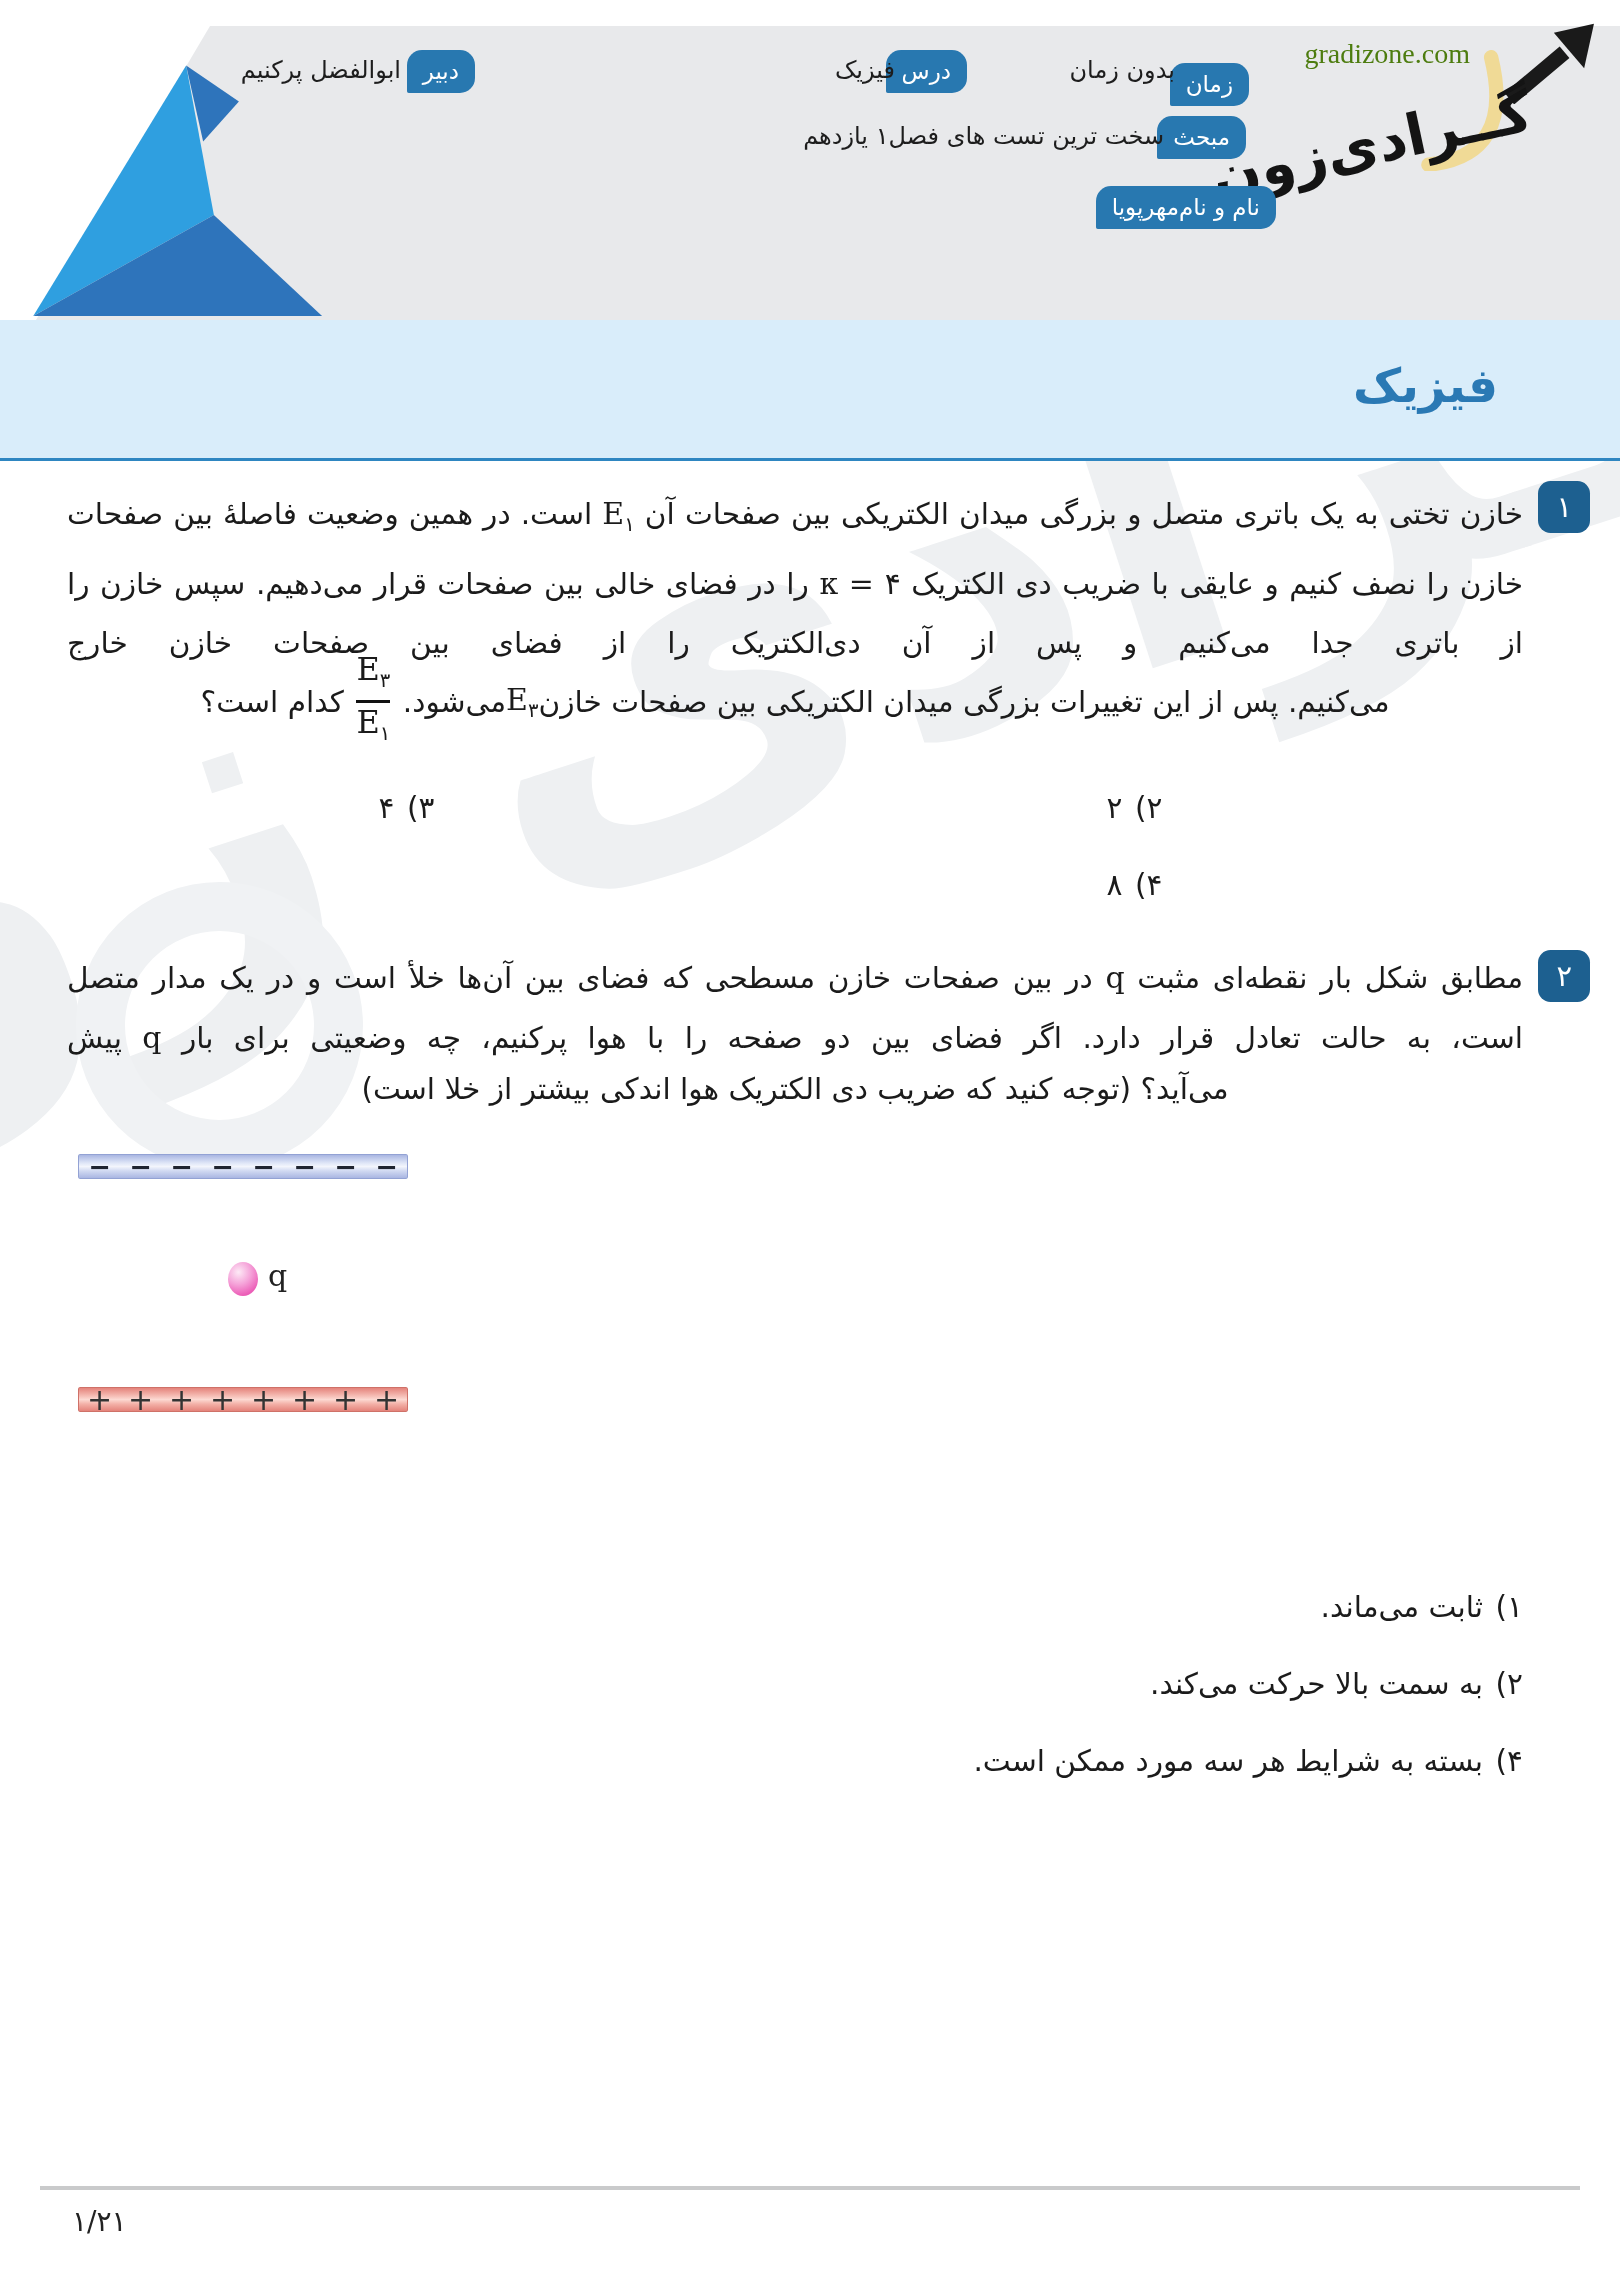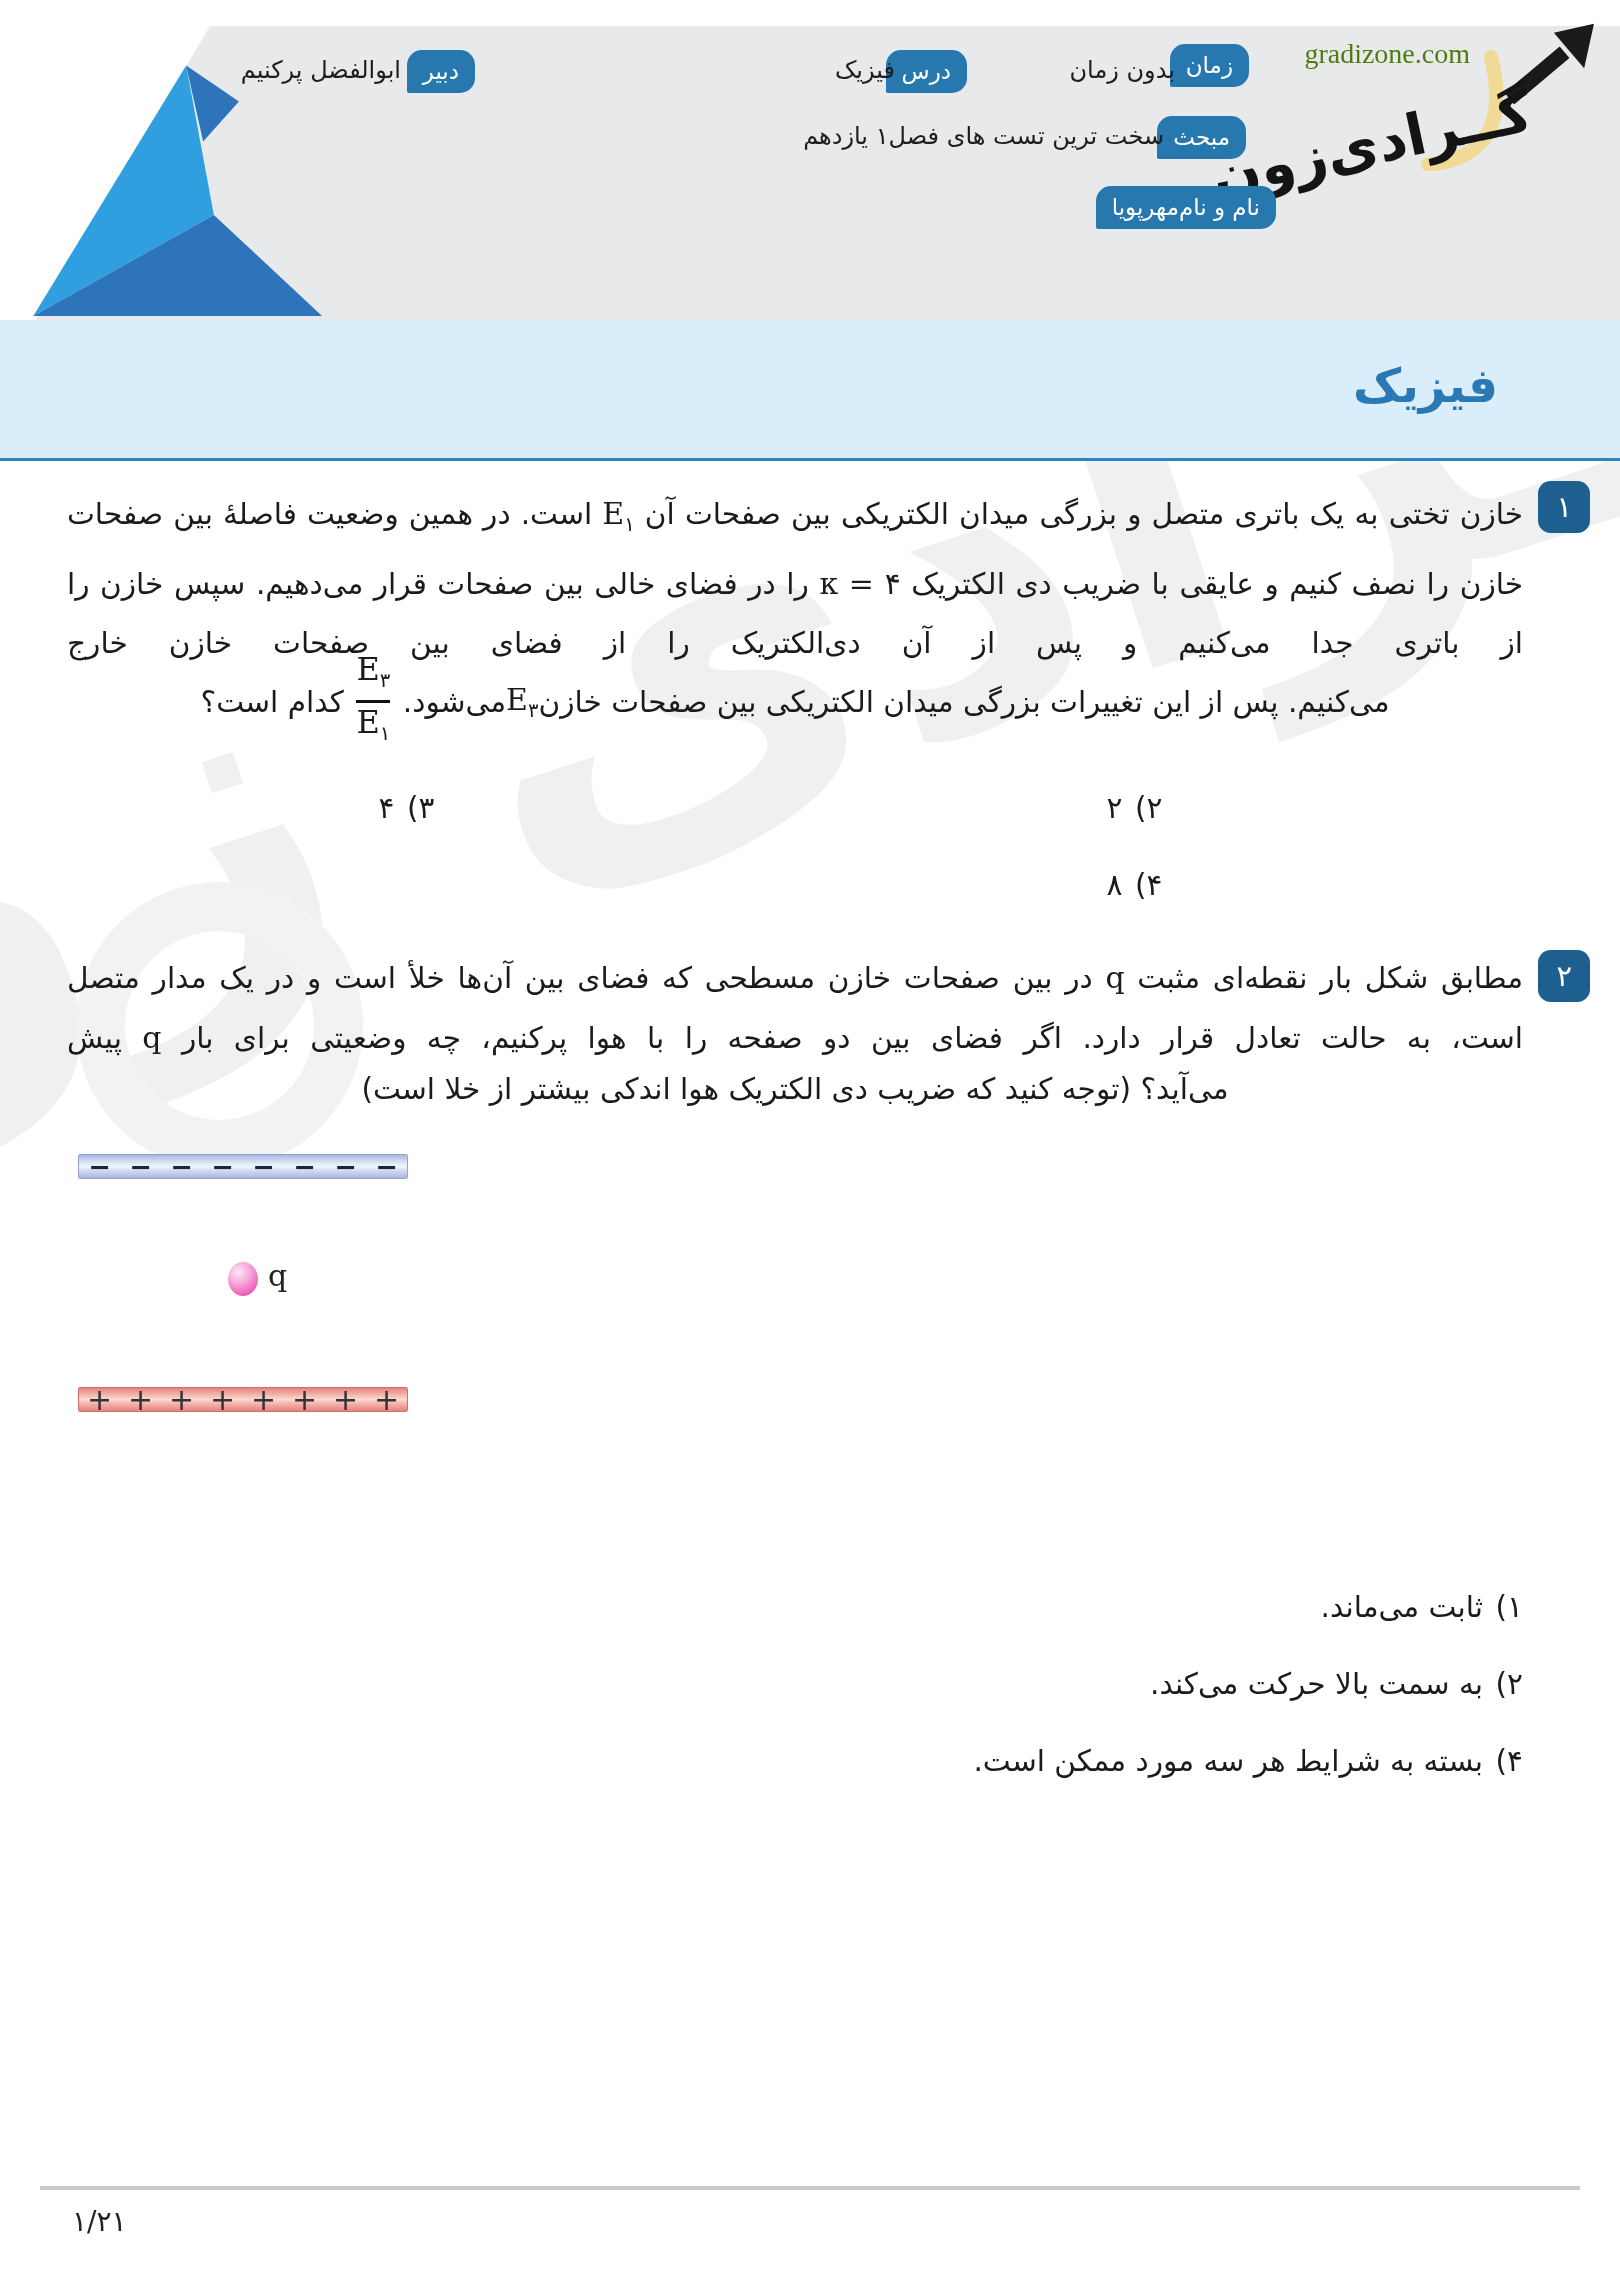--- a/index.html
+++ b/index.html
@@ -143,21 +143,21 @@
     </svg>
     <svg class="logo-arrow" width="93" height="82" viewBox="0 0 104 92">
       <line x1="8" y1="86" x2="70" y2="34" stroke="#1a1a1a" stroke-width="17"></line>
       <polygon points="58,12 103,2 92,52" fill="#1a1a1a"></polygon>
     </svg>
     <div class="site-name">gradizone.com</div>
     <div class="logo-fa">گــرادی‌زون</div>
   </div>
 
   <div class="field">
-    <div class="pill" style="right:371px; top:44px;">زمان</div>
+    <div class="pill" style="right:371px; top:63px;">زمان</div>
     <div class="field-value" style="right:445px; top:56px;">بدون زمان</div>
 
   </div>
 
   <div class="field">
     <div class="pill" style="right:653px; top:50px;">درس</div>
     <div class="field-value" style="right:725px; top:56px;">فیزیک</div>
 
   </div>
 

